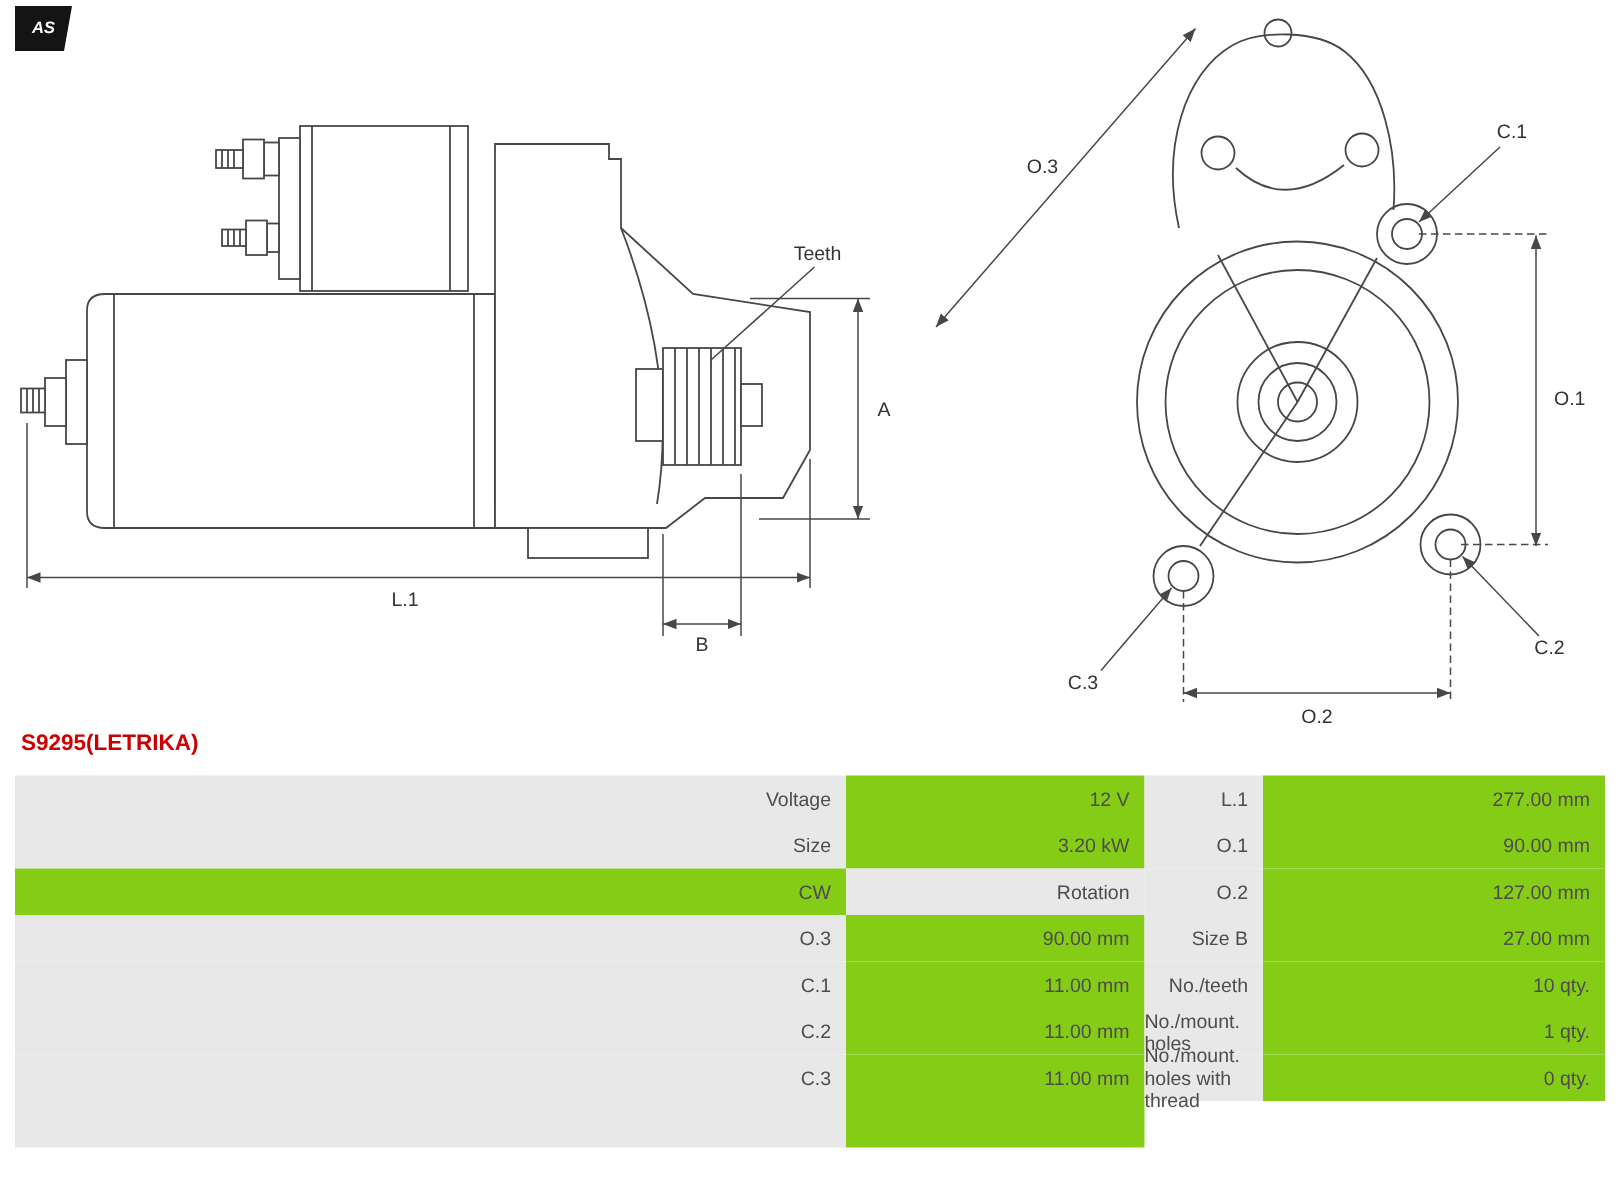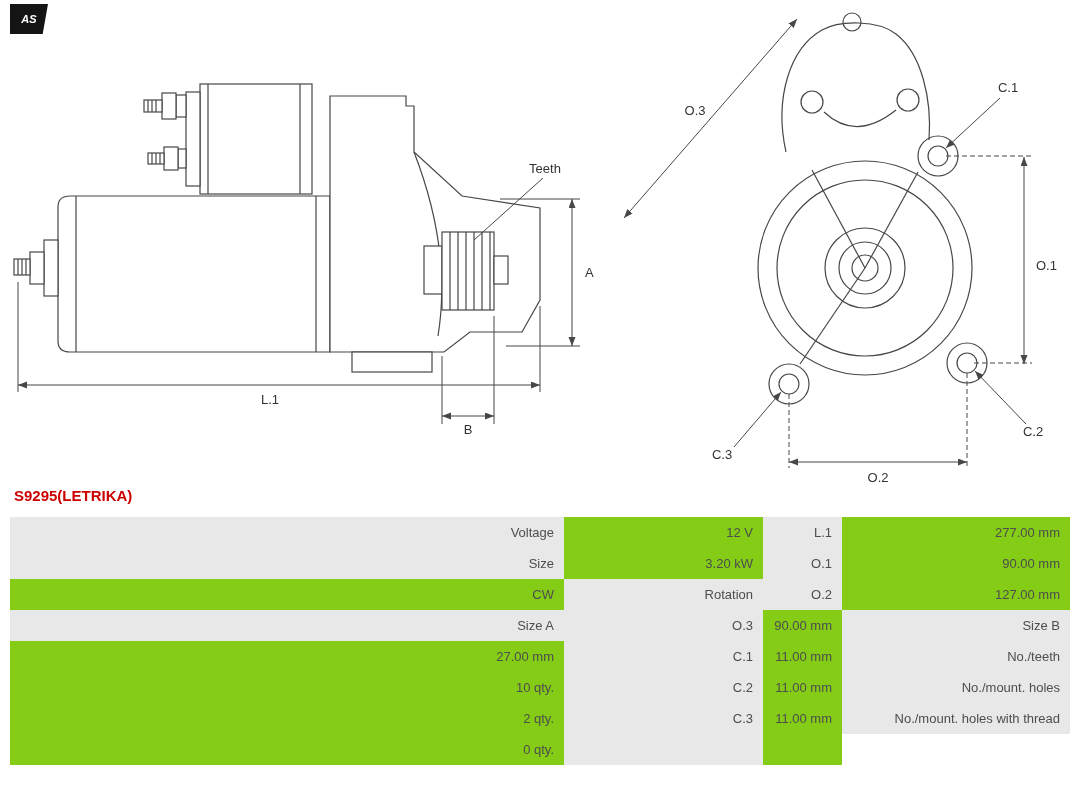--- a/index.html
+++ b/index.html
@@ -153,36 +153,35 @@
   <div class="cell k">Size</div>
   <div class="cell v">3.20 kW</div>
   <div class="cell k2">O.1</div>
   <div class="cell v2">90.00 mm</div>
 
   <div class="cell v">CW</div>
   <div class="cell k">Rotation</div>
   <div class="cell k2">O.2</div>
   <div class="cell v2">127.00 mm</div>
 
-  <div class="cell k">Size A</div>
   <div class="cell k2">O.3</div>
   <div class="cell v2">90.00 mm</div>
 
   <div class="cell k">Size B</div>
   <div class="cell v">27.00 mm</div>
   <div class="cell k2">C.1</div>
   <div class="cell v2">11.00 mm</div>
 
   <div class="cell k">No./teeth</div>
   <div class="cell v">10 qty.</div>
   <div class="cell k2">C.2</div>
   <div class="cell v2">11.00 mm</div>
 
   <div class="cell k">No./mount. holes</div>
-  <div class="cell v">2 qty.</div>
+  <div class="cell v">1 qty.</div>
   <div class="cell k2">C.3</div>
   <div class="cell v2">11.00 mm</div>
 
   <div class="cell k">No./mount. holes with thread</div>
   <div class="cell v">0 qty.</div>
   <div class="cell k2"></div>
   <div class="cell v2"></div>
 </div>
 
 </body></html>

